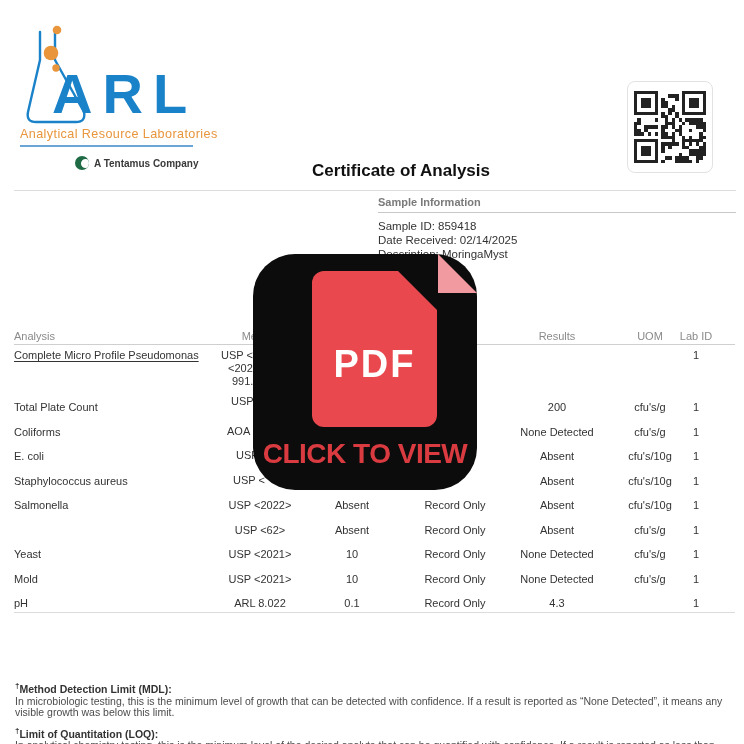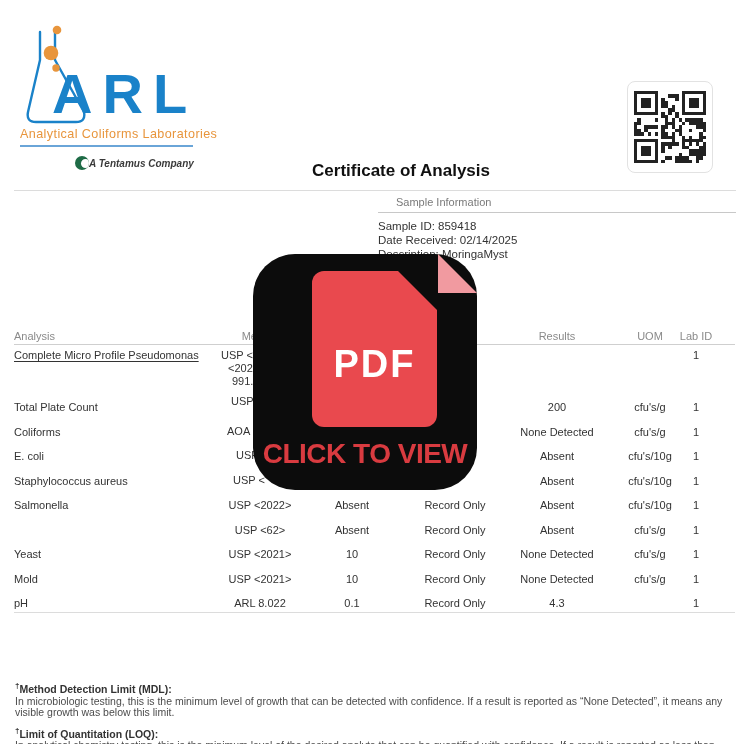--- a/index.html
+++ b/index.html
@@ -13,37 +13,37 @@
   #flask-svg{position:absolute;left:26px;top:24px;width:62px;height:100px;}
   #arl-word{
     position:absolute;left:52px;top:66px;font-size:56px;font-weight:bold;
     color:var(--brand-blue,#1a82c9);letter-spacing:10px;line-height:56px;
   }
   #arl-tagline{
     position:absolute;left:20px;top:127px;font-size:12.6px;
     color:var(--brand-orange,#e8953c);letter-spacing:0.4px;white-space:nowrap;
   }
   #arl-rule{position:absolute;left:20px;top:145px;width:173px;height:2px;background:#6aa5d8;}
-  #tentamus-row{position:absolute;left:75px;top:156px;display:flex;align-items:center;font-style:italic;}
+  #tentamus-row{position:absolute;left:75px;top:156px;display:flex;align-items:center;gap:5px;}
   #tentamus-dot{width:14px;height:14px;border-radius:50%;background:var(--tentamus-green,#1e6b46);position:relative;overflow:hidden;}
   #tentamus-dot::after{content:"";position:absolute;left:6px;top:3px;width:9px;height:9px;border-radius:50%;background:#fff;}
   #tentamus-text{font-size:10px;font-weight:bold;color:#3a3a3a;white-space:nowrap;}
 
   
   #coa-title{position:absolute;left:240px;top:161px;width:250px;text-align:right;
     font-size:17px;font-weight:bold;color:#101010;white-space:nowrap;}
   #qr-card{position:absolute;left:627px;top:81px;width:86px;height:92px;background:#fff;
     border:1px solid #e2e2e2;border-radius:8px;display:flex;align-items:center;justify-content:center;box-sizing:border-box;}
 
   
   .hline{position:absolute;height:1px;background:#dcdcdc;}
 
   
   #sample-info{position:absolute;left:378px;top:196px;width:358px;}
-  #sample-info-title{font-size:11px;font-weight:400;color:#7a7a7a;margin-left:18px;}
+  #sample-info-title{font-size:11px;font-weight:700;color:#7a7a7a;}
   #sample-info-rule{height:1px;background:#c8c8c8;margin-top:4px;}
   #sample-fields{margin-top:6px;font-size:11.5px;color:#333;line-height:14px;}
 
   
   .trow{position:absolute;left:0;width:744px;height:14px;font-size:11px;color:#333;}
   .thead{color:#8a8a8a;}
   .cell{position:absolute;top:0;line-height:13px;}
   .c-analysis{left:14px;width:195px;text-align:left;}
   .c-method{left:204px;width:112px;text-align:center;}
   .c-mdl{left:316px;width:72px;text-align:center;}
@@ -81,21 +81,21 @@
 </head>
 <body>
 
 <svg id="flask-svg" viewBox="0 0 62 100">
   <path d="M14,8 L14,36 L2,88 Q0,98 10,98 L50,98 Q60,98 58,88 L29,36 L29,8" fill="none" stroke="#1a82c9" stroke-width="2.4" stroke-linecap="round" stroke-linejoin="round"></path>
   <circle cx="31" cy="6" r="4.3" fill="#e8953c"></circle>
   <circle cx="25" cy="29" r="7.3" fill="#e8953c"></circle>
   <circle cx="30" cy="44" r="3.7" fill="#e8953c"></circle>
 </svg>
 <div id="arl-word">ARL</div>
-<div id="arl-tagline">Analytical Coliforms Laboratories</div>
+<div id="arl-tagline">Analytical Resource Laboratories</div>
 <div id="arl-rule"></div>
 <div id="tentamus-row">
   <span id="tentamus-dot"></span>
   <span id="tentamus-text">A Tentamus Company</span>
 </div>
 
 <div id="coa-title">Certificate of Analysis</div>
 <div id="qr-card">
   <svg id="qr-svg" width="72" height="72" viewBox="0 0 21 21" shape-rendering="crispEdges">
       <rect x="0" y="0" width="1" height="1" fill="#222"></rect>

